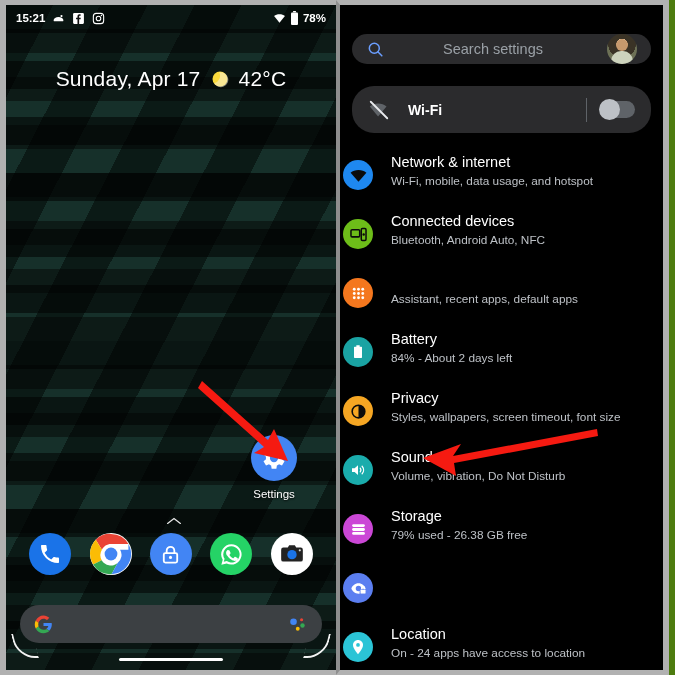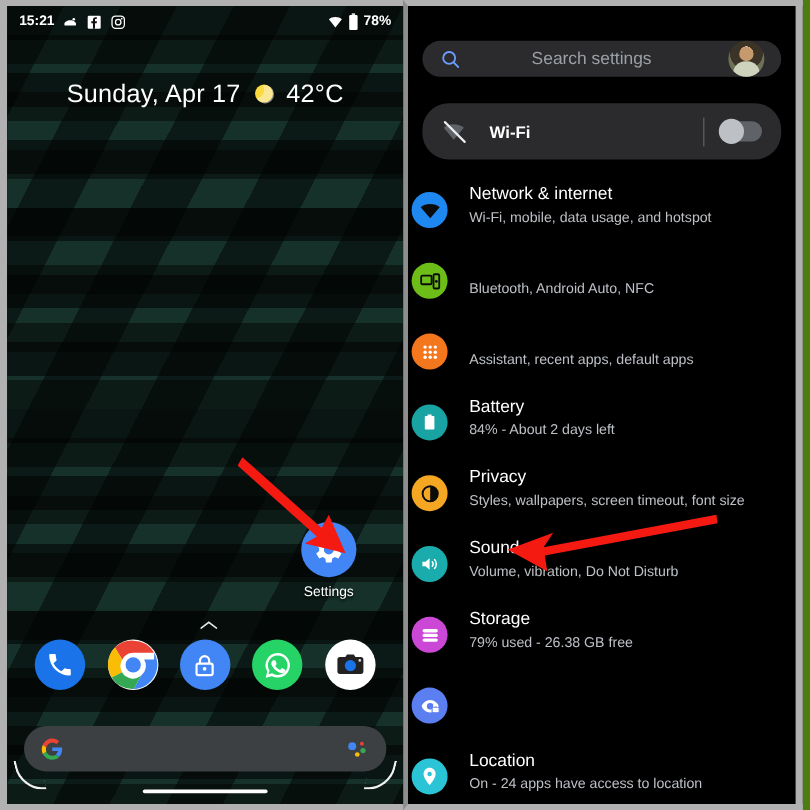--- a/index.html
+++ b/index.html
@@ -342,20 +342,21 @@
 
       <div class="row">
         <div class="row-ic" style="background:#6dbd19">
           <svg width="19" height="19" viewBox="0 0 24 24">
             <rect x="2.5" y="6" width="11" height="9" rx="1.4" fill="none" stroke="#0b0b0b" stroke-width="1.9"></rect>
             <rect x="15.5" y="4.5" width="6" height="15" rx="1.4" fill="none" stroke="#0b0b0b" stroke-width="1.9"></rect>
             <circle cx="18.5" cy="12" r="1.5" fill="#0b0b0b"></circle>
           </svg>
         </div>
         <div class="row-txt">
+          <div class="row-title">Connected devices</div>
           <div class="row-sub">Bluetooth, Android Auto, NFC</div>
         </div>
       </div>
 
       <div class="row">
         <div class="row-ic" style="background:#f4771e">
           <svg width="17" height="17" viewBox="0 0 24 24" fill="#fff">
             <circle cx="6" cy="6" r="2"></circle>
               <circle cx="12" cy="6" r="2"></circle>
               <circle cx="18" cy="6" r="2"></circle>

